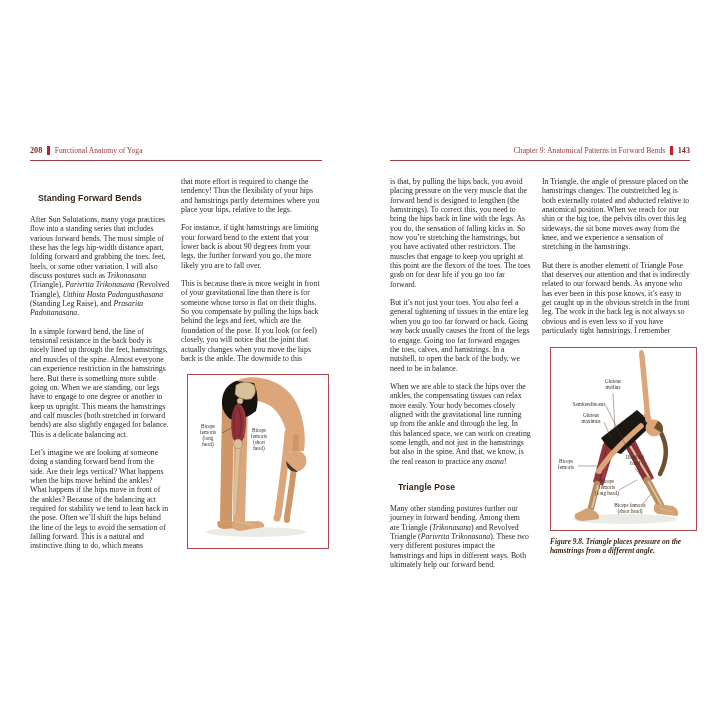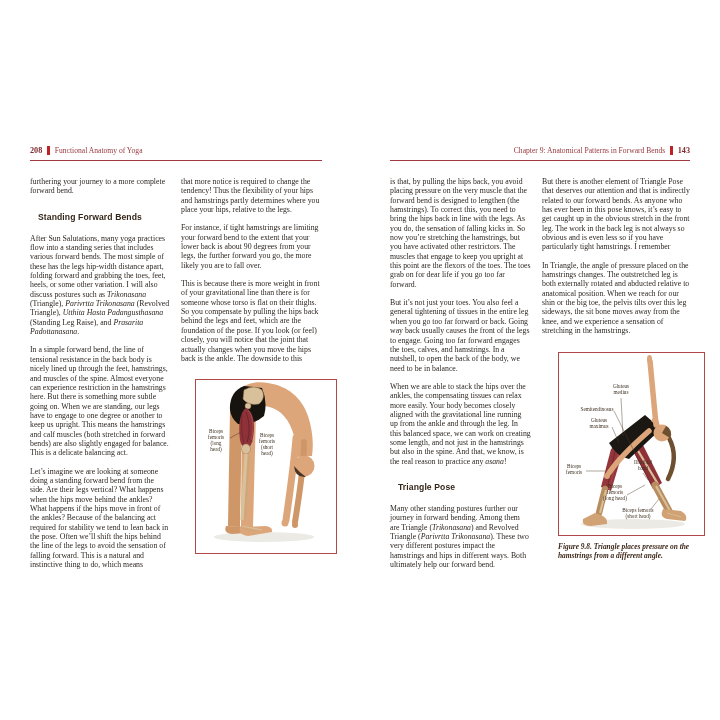--- a/index.html
+++ b/index.html
@@ -19,21 +19,21 @@
   .cols { display:flex; margin-top:16px; }
   .col { width:141px; }
   .col + .col { margin-left:11px; }
   .page.right .col + .col { width:148px; }
 
   .col p { margin:0 0 9px; font-size:7.8px; line-height:9.35px; color:#2d2621; text-align:left; }
   .col p i { font-style:italic; }
   h3.sec { margin:16px 8px 12px; font-family:"Liberation Sans", sans-serif; font-weight:bold;
            font-size:8.6px; line-height:10px; color:#35261a; letter-spacing:0.1px; }
 
-  figure { margin:16px; }
+  figure { margin:8px; }
   .figframe { position:relative; border:1px solid #b2474a; background:#fff; }
   .fig97 { width:140px; height:173px; margin-top:11px; margin-left:-2px; }
   .fig98 { width:145px; height:182px; margin-top:11px; }
   svg.art { position:absolute; left:0; top:0; width:100%; height:100%; }
   .fig-label { position:absolute; font-size:5.2px; line-height:6.1px; color:#3f3122;
                text-align:center; white-space:pre-line; }
   figcaption { margin-top:6px; font-style:italic; font-weight:600; font-size:7.4px;
                line-height:9px; color:#3c2718; }
   .fig97cap { width:142px; }
   .fig98cap { width:147px; }
@@ -44,28 +44,27 @@
 <div class="canvas">
 
   <section class="page left">
     <header class="page-header">
       <span class="pagenum">208</span>
       <span class="vbar"></span>
       <span class="htitle">Functional Anatomy of Yoga</span>
     </header>
     <div class="cols">
       <div class="col">
-        <p>furthering your journey to a more complete forward bend.</p>
         <h3 class="sec">Standing Forward Bends</h3>
         <p><span>After Sun Salutations, many yoga practices flow into a standing series that includes various forward bends. The most simple of these has the legs hip-width distance apart, folding forward and grabbing the toes, feet, heels, or some other variation. I will also discuss postures such as </span><i>Trikonasana</i><span> (Triangle), </span><i>Parivrtta Trikonasana</i><span> (Revolved Triangle), </span><i>Utthita Hasta Padangusthasana</i><span> (Standing Leg Raise), and </span><i>Prasarita Padottanasana</i><span>.</span></p>
         <p>In a simple forward bend, the line of tensional resistance in the back body is nicely lined up through the feet, hamstrings, and muscles of the spine. Almost everyone can experience restriction in the hamstrings here. But there is something more subtle going on. When we are standing, our legs have to engage to one degree or another to keep us upright. This means the hamstrings and calf muscles (both stretched in forward bends) are also slightly engaged for balance. This is a delicate balancing act.</p>
         <p>Let’s imagine we are looking at someone doing a standing forward bend from the side. Are their legs vertical? What happens when the hips move behind the ankles? What happens if the hips move in front of the ankles? Because of the balancing act required for stability we tend to lean back in the pose. Often we’ll shift the hips behind the line of the legs to avoid the sensation of falling forward. This is a natural and instinctive thing to do, which means</p>
       </div>
       <div class="col">
-        <p>that more notice is required to change the tendency! Thus the flexibility of your hips and hamstrings partly determines where you place your hips, relative to the legs.</p>
+        <p>that more effort is required to change the tendency! Thus the flexibility of your hips and hamstrings partly determines where you place your hips, relative to the legs.</p>
         <p>For instance, if tight hamstrings are limiting your forward bend to the extent that your lower back is about 90 degrees from your legs, the further forward you go, the more likely you are to fall over.</p>
         <p>This is because there is more weight in front of your gravitational line than there is for someone whose torso is flat on their thighs. So you compensate by pulling the hips back behind the legs and feet, which are the foundation of the pose. If you look (or feel) closely, you will notice that the joint that actually changes when you move the hips back is the ankle. The downside to this</p>
         <figure>
           <div class="figframe fig97">
             <svg class="art" viewBox="0 0 140 173">
               <ellipse cx="68" cy="157" rx="50" ry="5" fill="#eceae4"></ellipse>
 
               <path d="M34,30 L32,146 L44,147 L46,32 Z" fill="#cf9668"></path>
 
               <path d="M46,30 L45,147 L57,147 L60,32 Z" fill="#dca67a"></path>
@@ -124,22 +123,22 @@
     </header>
     <div class="cols">
       <div class="col">
         <p>is that, by pulling the hips back, you avoid placing pressure on the very muscle that the forward bend is designed to lengthen (the hamstrings). To correct this, you need to bring the hips back in line with the legs. As you do, the sensation of falling kicks in. So now you’re stretching the hamstrings, but you have activated other restrictors. The muscles that engage to keep you upright at this point are the flexors of the toes. The toes grab on for dear life if you go too far forward.</p>
         <p>But it’s not just your toes. You also feel a general tightening of tissues in the entire leg when you go too far forward or back. Going way back usually causes the front of the legs to engage. Going too far forward engages the toes, calves, and hamstrings. In a nutshell, to open the back of the body, we need to be in balance.</p>
         <p><span>When we are able to stack the hips over the ankles, the compensating tissues can relax more easily. Your body becomes closely aligned with the gravitational line running up from the ankle and through the leg. In this balanced space, we can work on creating some length, and not just in the hamstrings but also in the spine. And that, we know, is the real reason to practice any </span><i>asana</i><span>!</span></p>
         <h3 class="sec">Triangle Pose</h3>
         <p><span>Many other standing postures further our journey in forward bending. Among them are Triangle (</span><i>Trikonasana</i><span>) and Revolved Triangle (</span><i>Parivrtta Trikonasana</i><span>). These two very different postures impact the hamstrings and hips in different ways. Both ultimately help our forward bend.</span></p>
       </div>
       <div class="col">
+        <p>In Triangle, the angle of pressure placed on the hamstrings changes. The outstretched leg is both externally rotated and abducted relative to anatomical position. When we reach for our shin or the big toe, the pelvis tilts over this leg sideways, the sit bone moves away from the knee, and we experience a sensation of stretching in the hamstrings.</p>
         <p>But there is another element of Triangle Pose that deserves our attention and that is indirectly related to our forward bends. As anyone who has ever been in this pose knows, it’s easy to get caught up in the obvious stretch in the front leg. The work in the back leg is not always so obvious and is even less so if you have particularly tight hamstrings. I remember</p>
-        <p>In Triangle, the angle of pressure placed on the hamstrings changes. The outstretched leg is both externally rotated and abducted relative to anatomical position. When we reach for our shin or the big toe, the pelvis tilts over this leg sideways, the sit bone moves away from the knee, and we experience a sensation of stretching in the hamstrings.</p>
         <figure>
           <div class="figframe fig98">
             <svg class="art" viewBox="0 0 145 182">
               <ellipse cx="74" cy="171" rx="52" ry="5" fill="#eceae4"></ellipse>
 
               <path d="M72,94 L84,92 L103,130 L94,136 Z" fill="#8e3138"></path>
               <path d="M78,96 L99,131" stroke="#d8c19a" stroke-width="2.2"></path>
               <path d="M74,97 L93,133" stroke="#5f1f24" stroke-width="0.6"></path>
               <path d="M96,132 L110,158" stroke="#b98c5f" stroke-width="7" stroke-linecap="round"></path>
               <path d="M97,133 L111,158" stroke="#d8c19a" stroke-width="2"></path>

